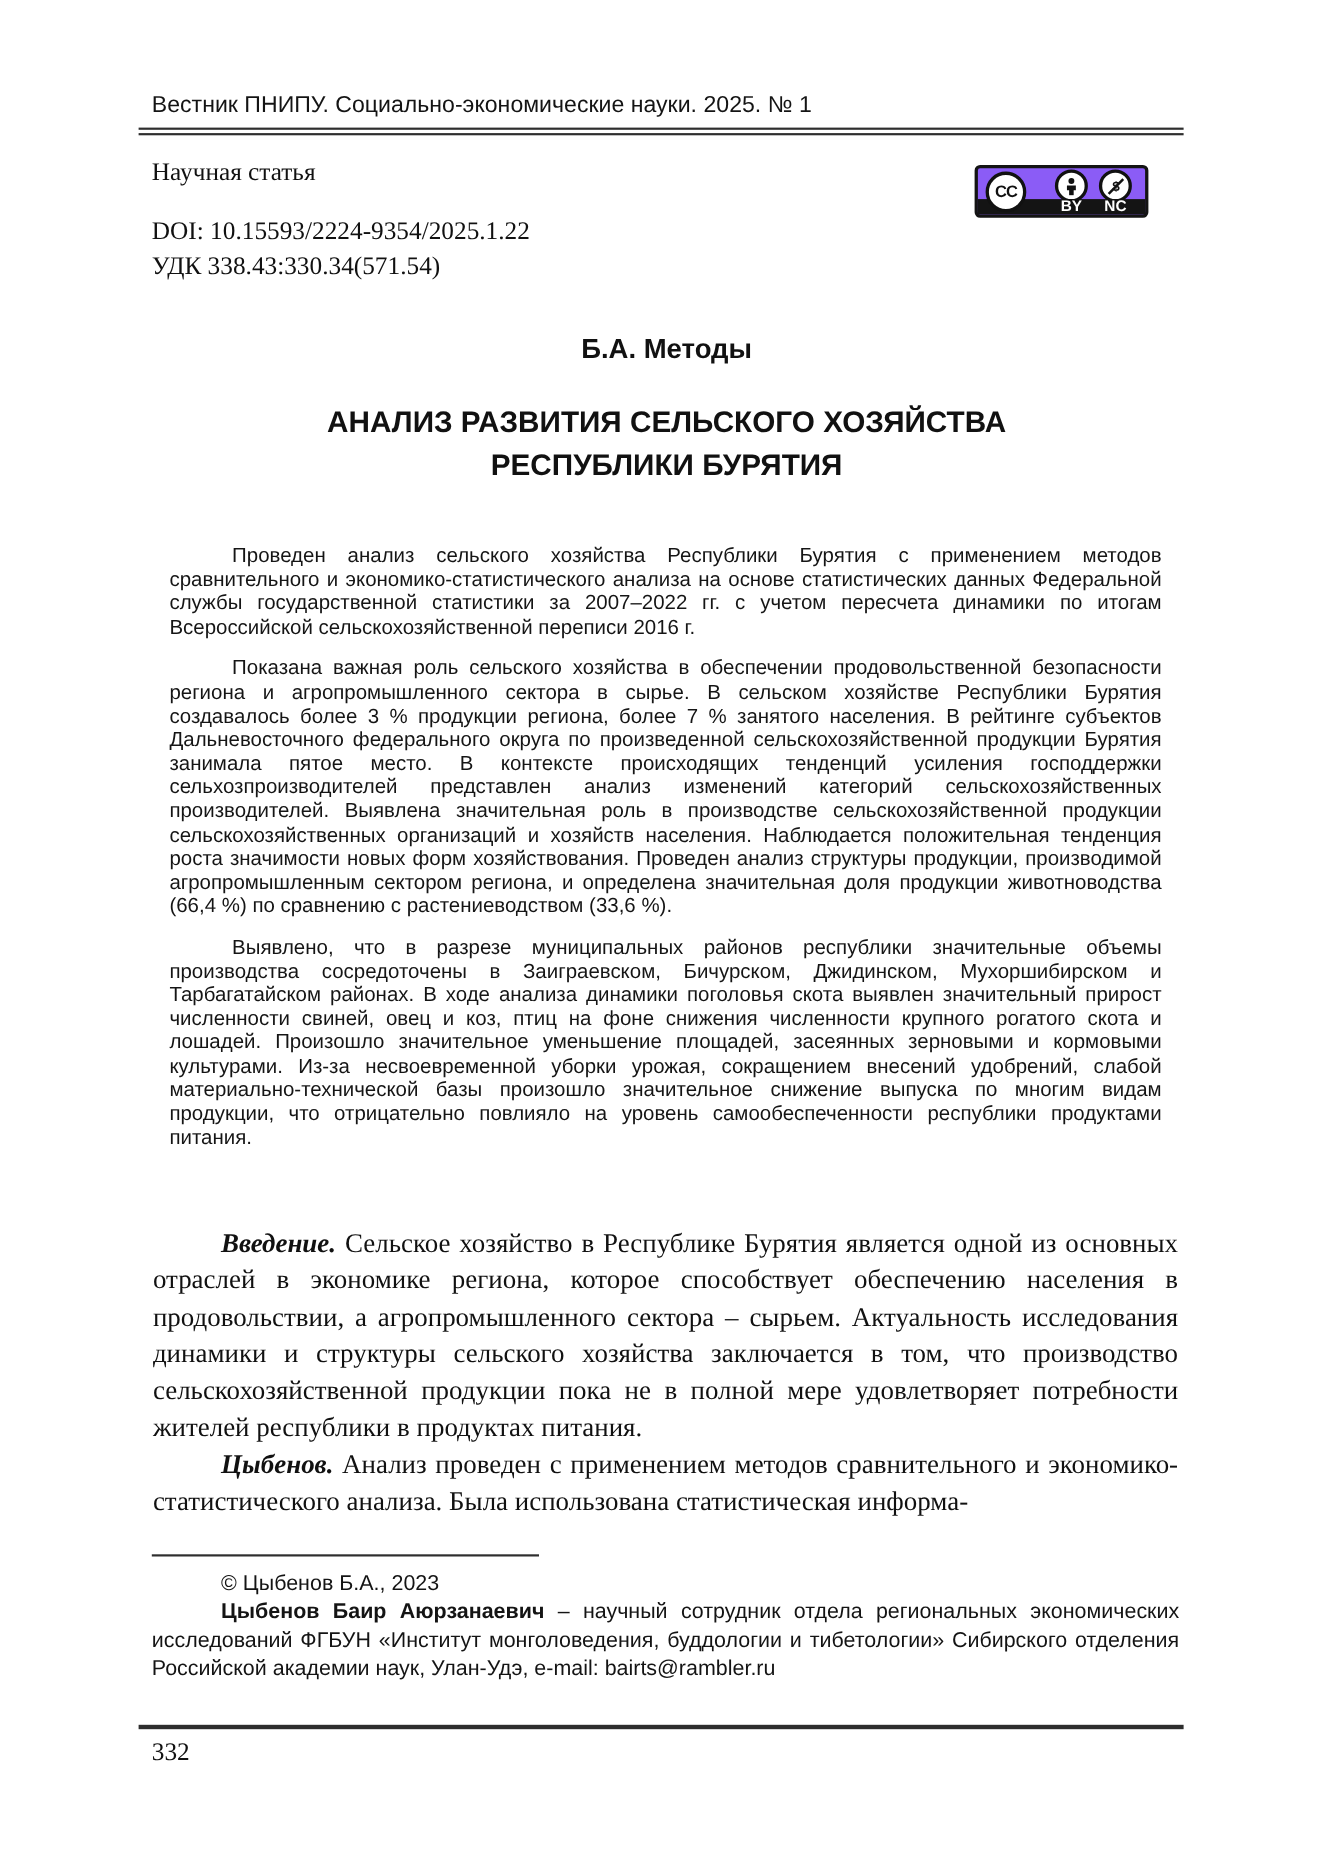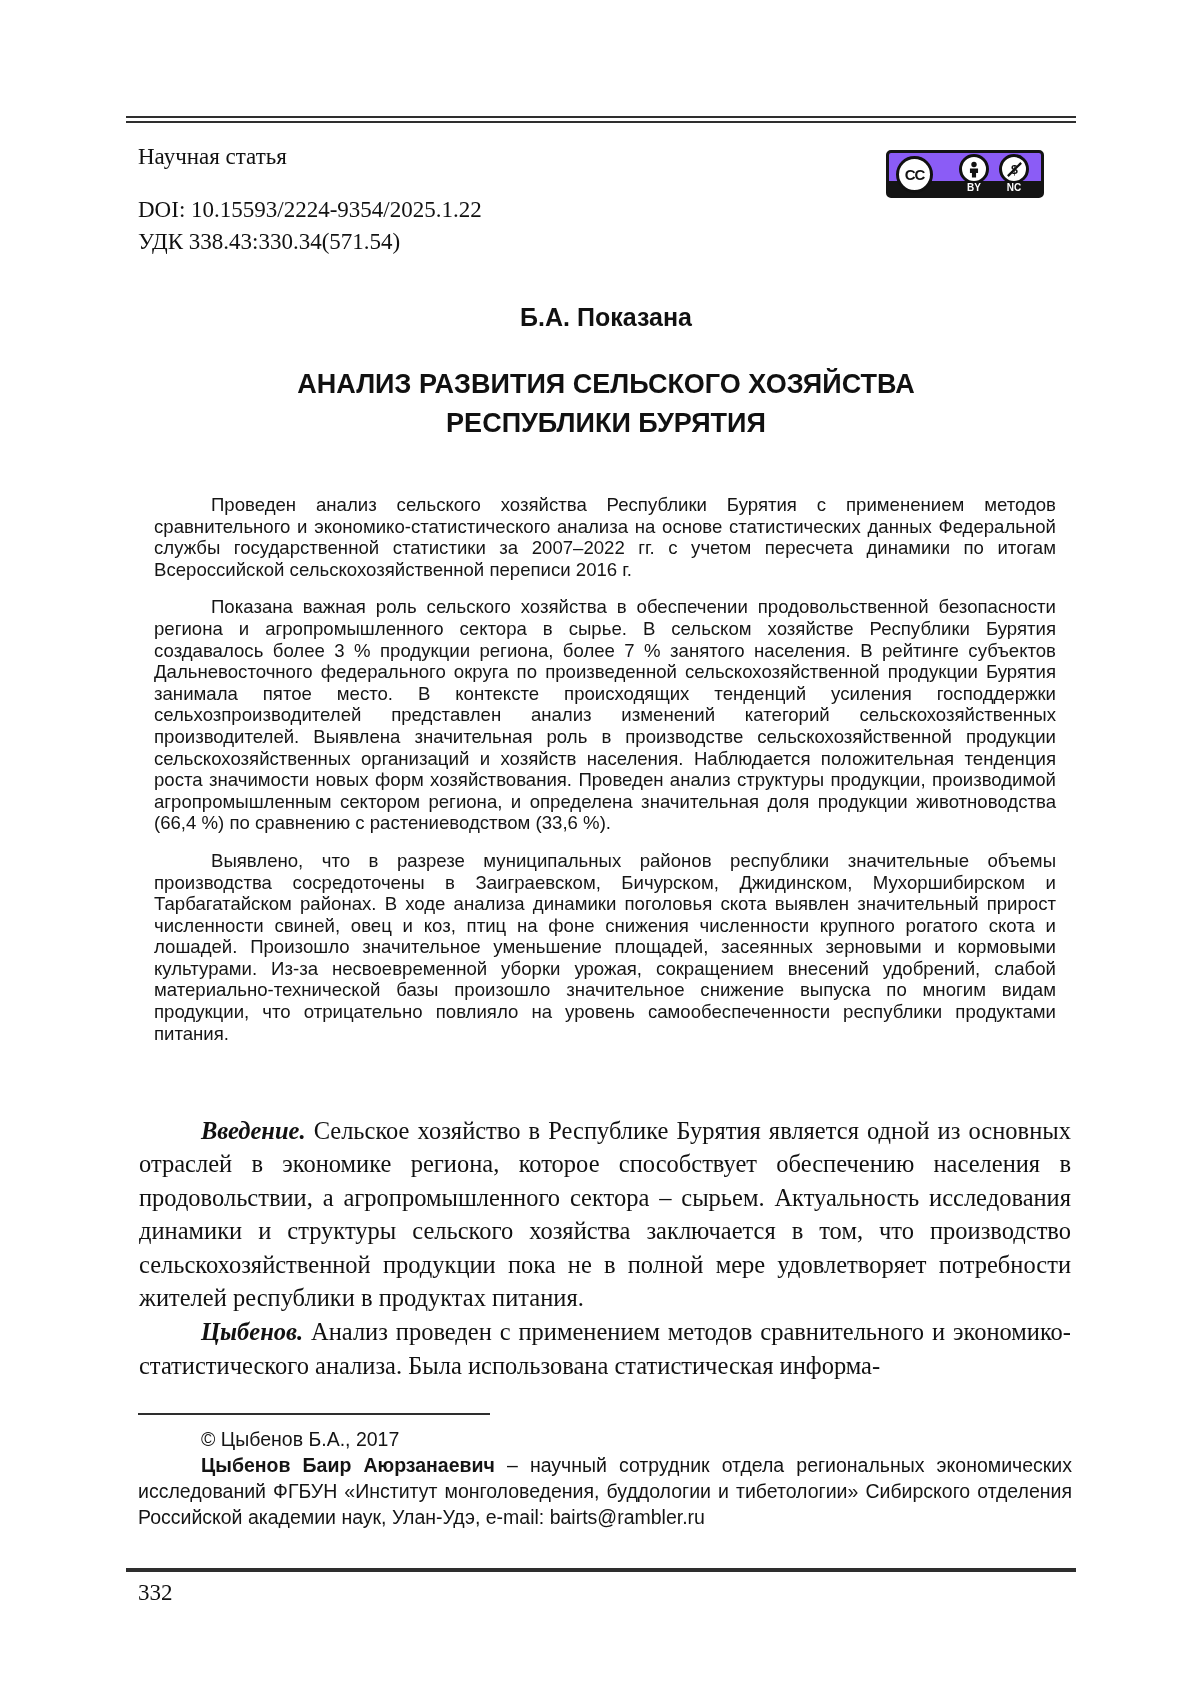--- a/index.html
+++ b/index.html
@@ -63,21 +63,21 @@
     display: flex; align-items: center; justify-content: center;
     font-family: "Liberation Sans", sans-serif;
     font-weight: bold;
   }
   .cc-main { left: 7px; top: 3px; width: 37px; height: 37px; font-size: 15px; letter-spacing: -1px; }
   .cc-by   { left: 70px; top: 1px; width: 30px; height: 30px; }
   .cc-nc   { left: 110px; top: 1px; width: 30px; height: 30px; }
   .strip-label {
     position: absolute; bottom: 0; height: 14px; width: 30px;
     color: #ffffff; font-family: "Liberation Sans", sans-serif;
-    font-size: 10px; font-weight: bold; text-align: center; line-height: 13px;
+    font-size: 14px; font-weight: bold; text-align: center; line-height: 13px;
   }
   .strip-label.by { left: 70px; }
   .strip-label.nc { left: 110px; }
 
   
   .author-line {
     left: 138px; top: 303px; width: 936px;
     text-align: center;
     font-family: "Liberation Sans", sans-serif;
     font-weight: bold; font-size: 25px;
@@ -133,20 +133,21 @@
     left: 138px; top: 1580px; width: 120px;
     font-family: "Liberation Serif", serif;
     font-size: 23px;
   }
 </style>
 </head>
 <body>
 
 <div class="page">
 
+  <div class="abs journal-header">Вестник ПНИПУ. Социально-экономические науки. 2025. № 1</div>
   <div class="abs header-rule"></div>
 
   <div class="abs article-type">Научная статья</div>
 
   <div class="abs cc-badge">
     <div class="strip"></div>
     <div class="cc-circle cc-main">CC</div>
     <div class="cc-circle cc-by">
       <svg width="18" height="18" viewBox="0 0 20 20" aria-hidden="true">
         <circle cx="10" cy="5" r="3" fill="#111"></circle>
@@ -159,39 +160,39 @@
         <line x1="3" y1="17" x2="17" y2="3" stroke="#111" stroke-width="2.4"></line>
       </svg>
     </div>
     <div class="strip-label by">BY</div>
     <div class="strip-label nc">NC</div>
   </div>
 
   <div class="abs doi-line">DOI: 10.15593/2224-9354/2025.1.22</div>
   <div class="abs udc-line">УДК 338.43:330.34(571.54)</div>
 
-  <div class="abs author-line">Б.А. Показана</div>
+  <div class="abs author-line">Б.А. Методы</div>
   <div class="abs article-title">
     <div>АНАЛИЗ РАЗВИТИЯ СЕЛЬСКОГО ХОЗЯЙСТВА</div>
     <div>РЕСПУБЛИКИ БУРЯТИЯ</div>
   </div>
 
   <div class="abs abstract-block">
     <p>Проведен анализ сельского хозяйства Республики Бурятия с применением методов сравнительного и экономико-статистического анализа на основе статистических данных Федеральной службы государственной статистики за 2007–2022 гг. с учетом пересчета динамики по итогам Всероссийской сельскохозяйственной переписи 2016 г.</p>
     <p>Показана важная роль сельского хозяйства в обеспечении продовольственной безопасности региона и агропромышленного сектора в сырье. В сельском хозяйстве Республики Бурятия создавалось более 3 % продукции региона, более 7 % занятого населения. В рейтинге субъектов Дальневосточного федерального округа по произведенной сельскохозяйственной продукции Бурятия занимала пятое место. В контексте происходящих тенденций усиления господдержки сельхозпроизводителей представлен анализ изменений категорий сельскохозяйственных производителей. Выявлена значительная роль в производстве сельскохозяйственной продукции сельскохозяйственных организаций и хозяйств населения. Наблюдается положительная тенденция роста значимости новых форм хозяйствования. Проведен анализ структуры продукции, производимой агропромышленным сектором региона, и определена значительная доля продукции животноводства (66,4 %) по сравнению с растениеводством (33,6 %).</p>
     <p>Выявлено, что в разрезе муниципальных районов республики значительные объемы производства сосредоточены в Заиграевском, Бичурском, Джидинском, Мухоршибирском и Тарбагатайском районах. В ходе анализа динамики поголовья скота выявлен значительный прирост численности свиней, овец и коз, птиц на фоне снижения численности крупного рогатого скота и лошадей. Произошло значительное уменьшение площадей, засеянных зерновыми и кормовыми культурами. Из-за несвоевременной уборки урожая, сокращением внесений удобрений, слабой материально-технической базы произошло значительное снижение выпуска по многим видам продукции, что отрицательно повлияло на уровень самообеспеченности республики продуктами питания.</p>
   </div>
 
   <div class="abs body-block">
     <p><span class="lead">Введение.</span><span> Сельское хозяйство в Республике Бурятия является одной из основных отраслей в экономике региона, которое способствует обеспечению населения в продовольствии, а агропромышленного сектора – сырьем. Актуальность исследования динамики и структуры сельского хозяйства заключается в том, что производство сельскохозяйственной продукции пока не в полной мере удовлетворяет потребности жителей республики в продуктах питания.</span></p>
     <p><span class="lead">Цыбенов.</span><span> Анализ проведен с применением методов сравнительного и экономико-статистического анализа. Была использована статистическая информа-</span></p>
   </div>
 
   <div class="abs footnote-rule"></div>
   <div class="abs footnote-block">
-    <p class="fn-copy">© Цыбенов Б.А., 2017</p>
+    <p class="fn-copy">© Цыбенов Б.А., 2023</p>
     <p><span class="fn-name">Цыбенов Баир Аюрзанаевич</span><span> – научный сотрудник отдела региональных экономических исследований ФГБУН «Институт монголоведения, буддологии и тибетологии» Сибирского отделения Российской академии наук, Улан-Удэ, e-mail: bairts@rambler.ru</span></p>
   </div>
 
   <div class="abs bottom-rule"></div>
   <div class="abs page-number">332</div>
 
 </div>
 
 </body></html>

